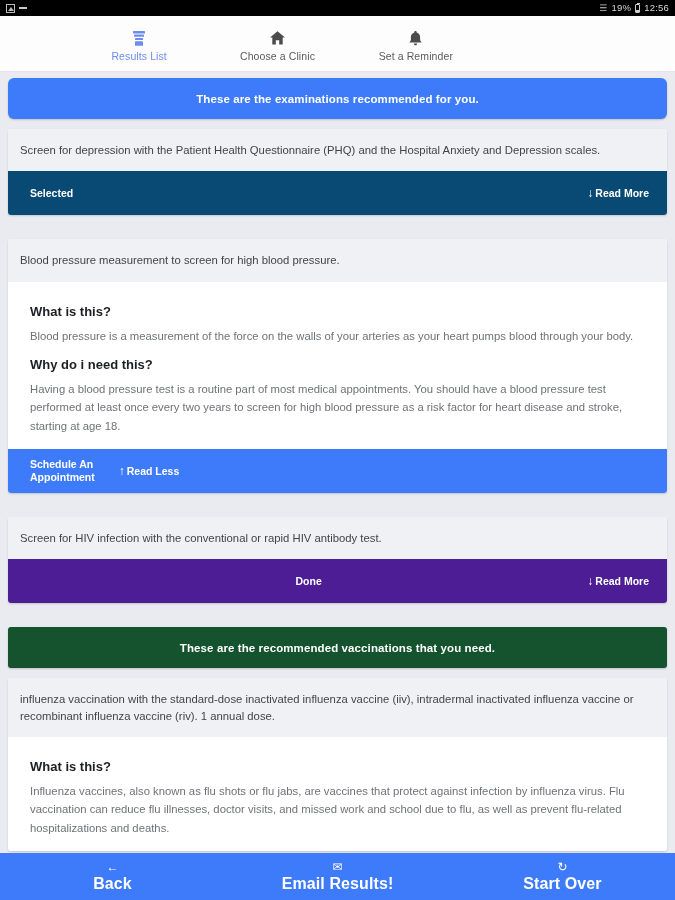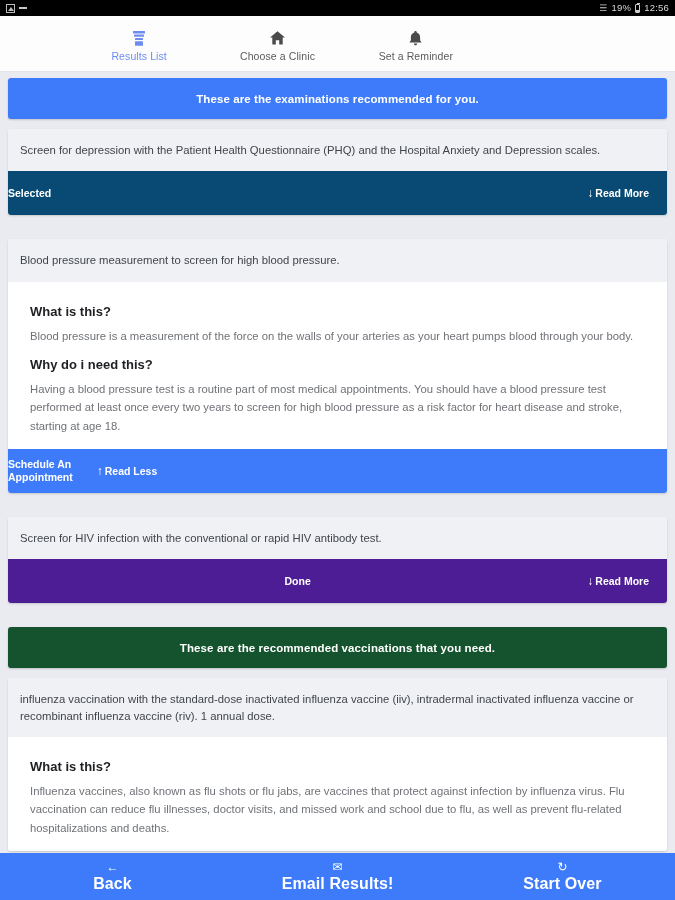--- a/index.html
+++ b/index.html
@@ -54,21 +54,21 @@
     overflow: hidden; padding: 6px 8px 0 8px;
   }
 
   .banner {
     border-radius: 3px; color: #fff; text-align: center;
     font-size: 11.5px; font-weight: 700; letter-spacing: .1px;
     display: flex; align-items: center; justify-content: center;
     height: 41px; box-shadow: 0 1px 2px rgba(0,0,0,.18);
     margin-bottom: 10px;
   }
-  .banner.blue { background: #3d7bfb; }
+  .banner.blue { background: #3d7bfb; border-radius: 6px; }
   .banner.red  { background: #14532d; }
 
   .card {
     background: #fff; border-radius: 3px; overflow: hidden;
     box-shadow: 0 1px 2px rgba(0,0,0,.16);
     margin-bottom: 24px;
   }
   .card-head {
     background: #eff1f5; color: #414449;
     font-size: 11.3px; line-height: 1.45;
@@ -82,21 +82,21 @@
   .sec-text {
     font-size: 11.3px; line-height: 1.62; color: #6f7277;
   }
   .actionbar {
     display: flex; align-items: center; color: #fff;
     height: 44px; font-size: 10.5px; font-weight: 700;
   }
   .actionbar.navy  { background: #084a73; }
   .actionbar.blue  { background: #3d7bfb; gap: 24px; }
   .actionbar.green { background: #4c1d95; }
-  .ab-left   { flex: 0 0 auto; text-align: left; line-height: 1.25; white-space: pre-line; }
+  .ab-left   { flex: 0 0 auto; padding-left: 22px; text-align: left; line-height: 1.25; white-space: pre-line; }
   .ab-mid    { flex: 1 1 auto; text-align: center; line-height: 1.25; white-space: pre-line; }
   .ab-right  { flex: 0 0 auto; padding-right: 18px; display: flex; align-items: center; gap: 2px; }
   .ab-arrow  { font-size: 12px; font-weight: 700; }
 
   
   .bottomnav {
     position: absolute; left: 0; right: 0; bottom: 0; height: 47px;
     background: #3d7bfb; display: flex; align-items: center;
   }
   .bn-item {

